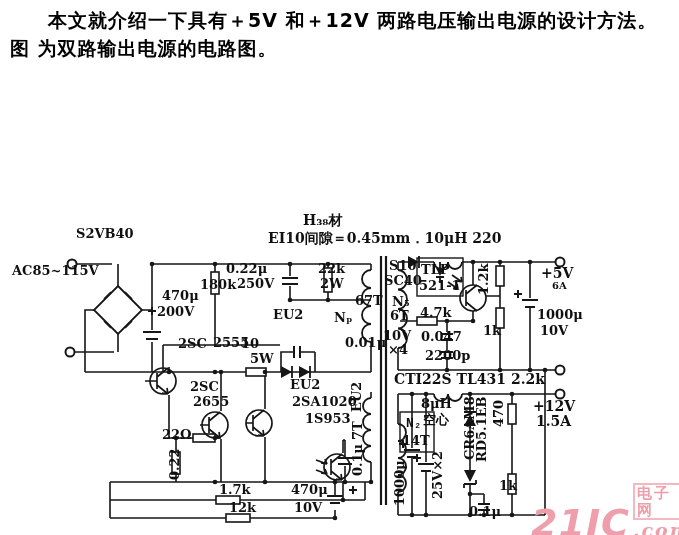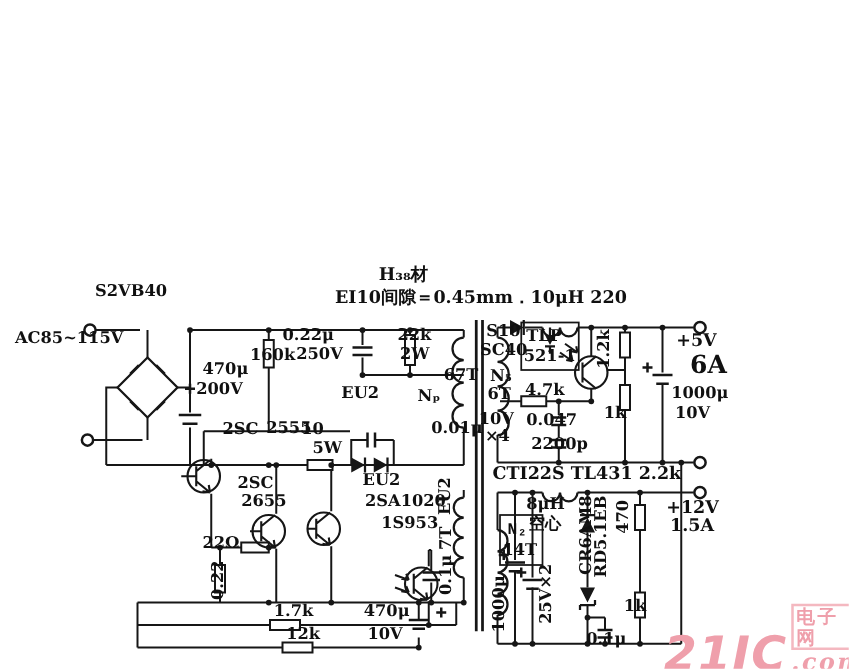--- a/index.html
+++ b/index.html
@@ -36,20 +36,21 @@
   }
   .wm-com{
     font-family:"DejaVu Serif",serif;font-style:italic;font-weight:700;
     font-size:19px;letter-spacing:2px;line-height:1;margin-top:1px;
   }
 </style>
 </head>
 <body>
 
 <div class="article">
+  <p>本文就介绍一下具有＋5V 和＋12V 两路电压输出电源的设计方法。图 为双路输出电源的电路图。</p>
 </div>
 
 <div class="circuit">
   <svg width="679" height="535" viewBox="0 0 679 535">
 
     <g stroke="#161616" stroke-width="1.6" fill="none">
       <path d="M76,264 H112 M118,264 V286 M74,352 H114 M118,352 V334
                M142,310 H152 M152,264 V310 M152,264 H371
                M152,310 V330 M152,342 V372
                M94,310 H85 L85,372 M85,372 H371
@@ -206,21 +207,21 @@
     </g>
   </svg>
 
   <div>
       <span class="lbl" style="left: 303px; top: 213px; font-size: 14px;">H₃₈材</span>
       <span class="lbl" style="left: 268px; top: 231px; font-size: 14px;">EI10间隙＝0.45mm．10μH 220</span>
       <span class="lbl" style="left: 76px; top: 227px;">S2VB40</span>
       <span class="lbl" style="left: 12px; top: 264px;">AC85~115V</span>
       <span class="lbl" style="left: 162px; top: 289px;">470μ</span>
       <span class="lbl" style="left: 157px; top: 305px;">200V</span>
-      <span class="lbl" style="left: 200px; top: 278px;">160k</span>
+      <span class="lbl" style="left: 200px; top: 278px;">180k</span>
       <span class="lbl" style="left: 226px; top: 262px;">0.22μ</span>
       <span class="lbl" style="left: 237px; top: 277px;">250V</span>
       <span class="lbl" style="left: 318px; top: 262px;">22k</span>
       <span class="lbl" style="left: 320px; top: 277px;">2W</span>
       <span class="lbl" style="left: 327px; top: 294px; margin-left: 28px;">67T</span>
       <span class="lbl" style="left: 334px; top: 311px;">Nₚ</span>
       <span class="lbl" style="left: 273px; top: 308px;">EU2</span>
       <span class="lbl" style="left: 178px; top: 337px;">2SC</span>
       <span class="lbl" style="left: 213px; top: 336px;">2555</span>
       <span class="lbl" style="left: 241px; top: 337px;">10</span>
@@ -259,21 +260,21 @@
       <span class="lbl" style="left: 421px; top: 397px;">8μH</span>
       <span class="lbl" style="left: 423px; top: 413px;">空心</span>
       <span class="lbl v" style="left: 463px; top: 460px;">CR6AM8</span>
       <span class="lbl v" style="left: 475px; top: 462px;">RD5.1EB</span>
       <span class="lbl v" style="left: 492px; top: 427px;">470</span>
       <span class="lbl v" style="left: 431px; top: 499px;">25V×2</span>
       <span class="lbl v" style="left: 393px; top: 506px;">1000μ</span>
       <span class="lbl" style="left: 499px; top: 479px;">1k</span>
       <span class="lbl" style="left: 469px; top: 505px;">0.1μ</span>
       <span class="lbl" style="left: 541px; top: 266px; font-size: 14px;">+5V</span>
-      <span class="lbl" style="left: 552px; top: 281px; font-size: 20px;">6A</span>
+      <span class="lbl" style="left: 552px; top: 281px; font-size: 10px;">6A</span>
       <span class="lbl" style="left: 537px; top: 308px;">1000μ</span>
       <span class="lbl" style="left: 540px; top: 324px;">10V</span>
       <span class="lbl" style="left: 533px; top: 399px; font-size: 14px;">+12V</span>
       <span class="lbl" style="left: 536px; top: 414px; font-size: 14px;">1.5A</span>
     </div>
 </div>
 
 <div class="watermark">
   <span class="wm-21ic">21IC</span>
   <span class="wm-right">

